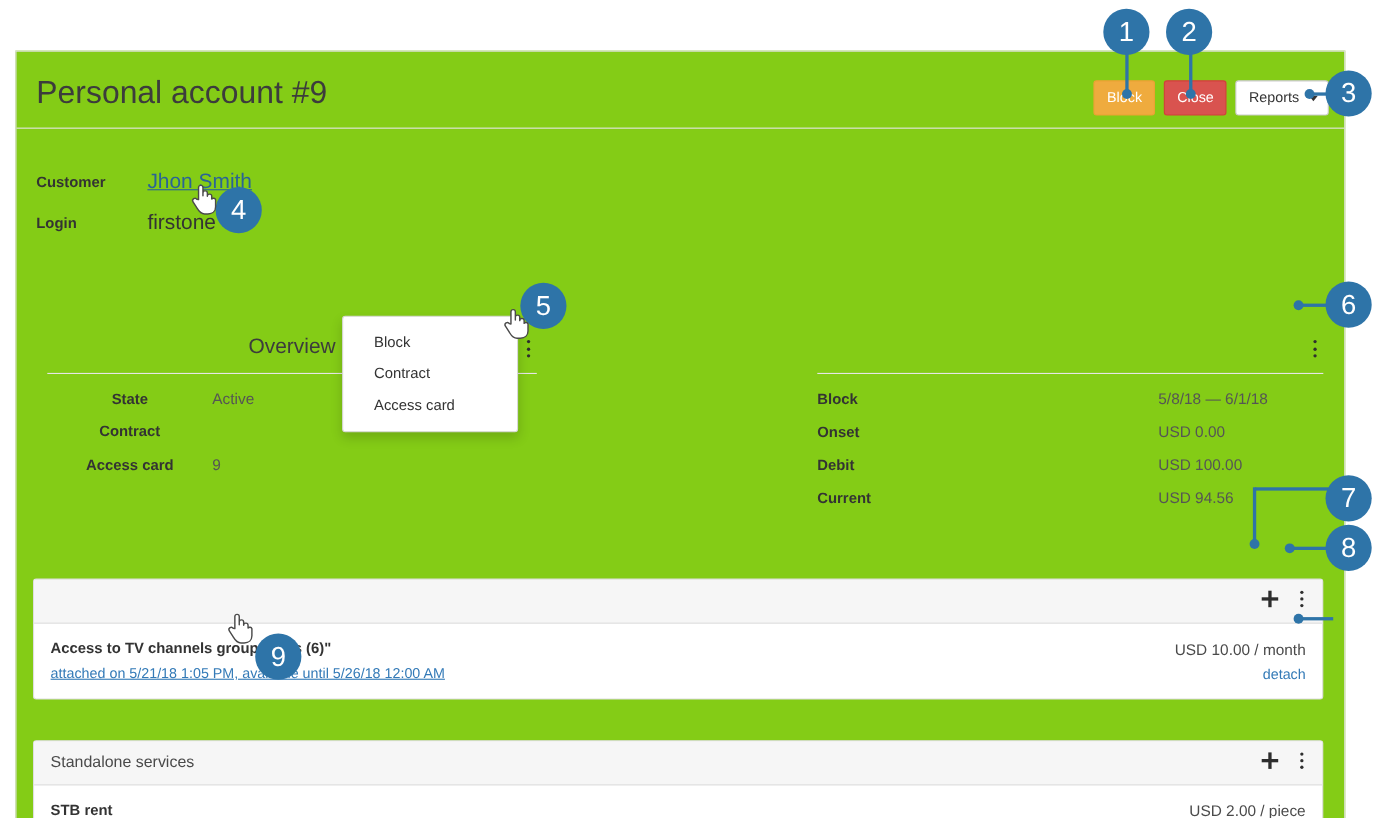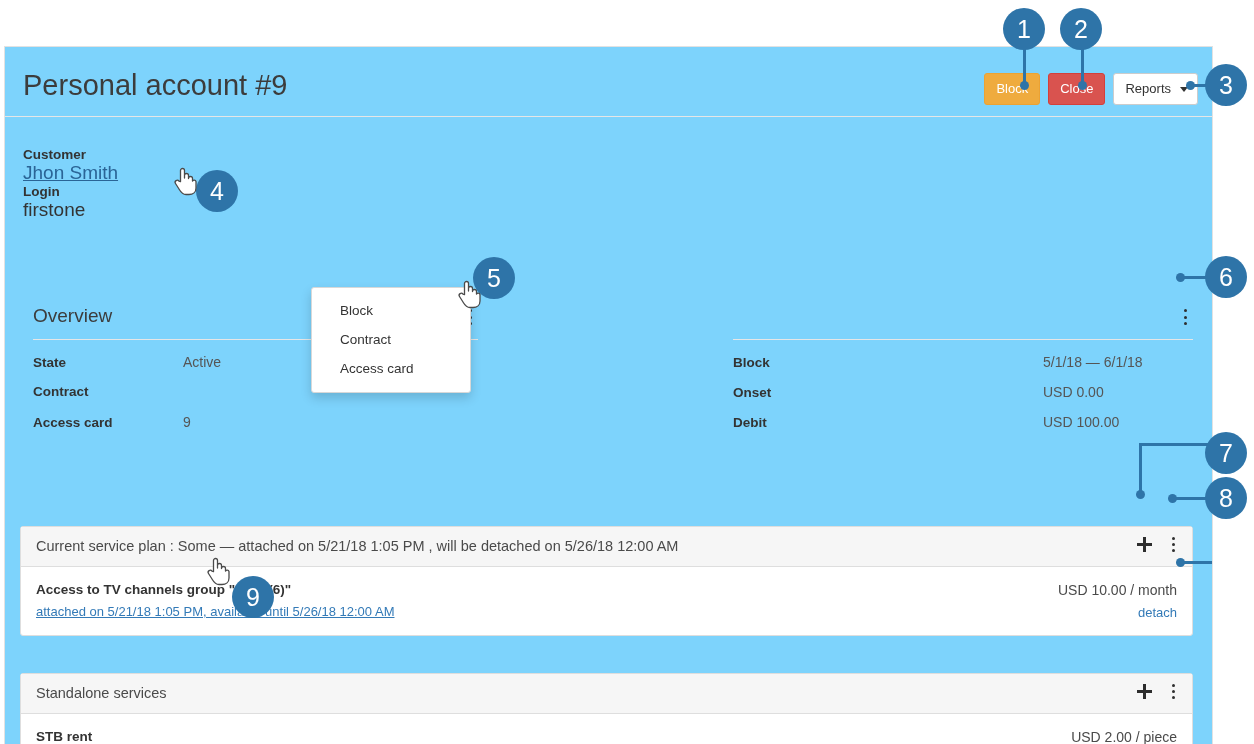--- a/index.html
+++ b/index.html
@@ -20,25 +20,25 @@
     position: absolute;
     left: 0; top: 0;
     width: 1254px;
     height: 744px;
     background: #ffffff;
   }
 
   
   .card {
     position: absolute;
-    left: 4px;
+    left: 14px;
     top: 46px;
     width: 1209px;
     height: 698px;
-    background: #7dd3fc;
+    background: #84cc16;
     border: 1px solid #e2e2e2;
     border-bottom: none;
     box-sizing: border-box;
   }
 
   
   .page-header {
     position: absolute;
     left: 0; top: 0;
     width: 1207px;
@@ -105,23 +105,22 @@
 
   
   .info-block {
     position: absolute;
     left: 18px;
     top: 100px;
     width: 600px;
   }
   .info-row {
     display: flex;
-    align-items: flex-start;
+    align-items: center;
     height: 37px;
-    flex-direction: column;
   }
   .info-label {
     width: 101px;
     font-size: 13.5px;
     font-weight: bold;
     color: #333333;
   }
   .info-value {
     font-size: 19px;
     color: #333333;
@@ -130,21 +129,21 @@
     color: #2a6496;
     text-decoration: underline;
     cursor: pointer;
   }
 
   
   .section {
     position: absolute;
     top: 256px;
   }
-  .section-overview { left: 28px;  width: 445px; }
+  .section-overview { left: 28px;  width: 445px; text-align: center; }
   .section-balance  { left: 728px; width: 460px; }
 
   .section-title-row {
     position: relative;
     height: 36px;
     border-bottom: 1px solid #e6e6e6;
   }
   .section-title {
     font-size: 19px;
     font-weight: 400;
@@ -415,36 +414,39 @@
       <div class="section-title-row">
         <div class="kebab">
           <i></i>
           <i></i>
           <i></i>
         </div>
       </div>
       <div class="kv-list">
         <div class="kv-row">
           <div class="kv-key">Block</div>
-          <div class="kv-val">5/1/18  —  6/1/18</div>
+          <div class="kv-val">5/8/18  —  6/1/18</div>
         </div>
         <div class="kv-row">
           <div class="kv-key">Onset</div>
           <div class="kv-val">USD 0.00</div>
         </div>
         <div class="kv-row">
           <div class="kv-key">Debit</div>
           <div class="kv-val">USD 100.00</div>
         </div>
+        <div class="kv-row">
+          <div class="kv-key">Current</div>
+          <div class="kv-val">USD 94.56</div>
+        </div>
       </div>
     </div>
 
     <div class="panel panel-plan">
       <div class="panel-head">
-        <div class="panel-head-title">Current service plan : Some —  attached on  5/21/18 1:05 PM , will be detached on  5/26/18 12:00 AM</div>
         <div class="panel-head-tools">
           <div class="plus-icon"></div>
           <div class="kebab-sm">
             <i></i>
             <i></i>
             <i></i>
           </div>
         </div>
       </div>
       <div class="panel-body">

